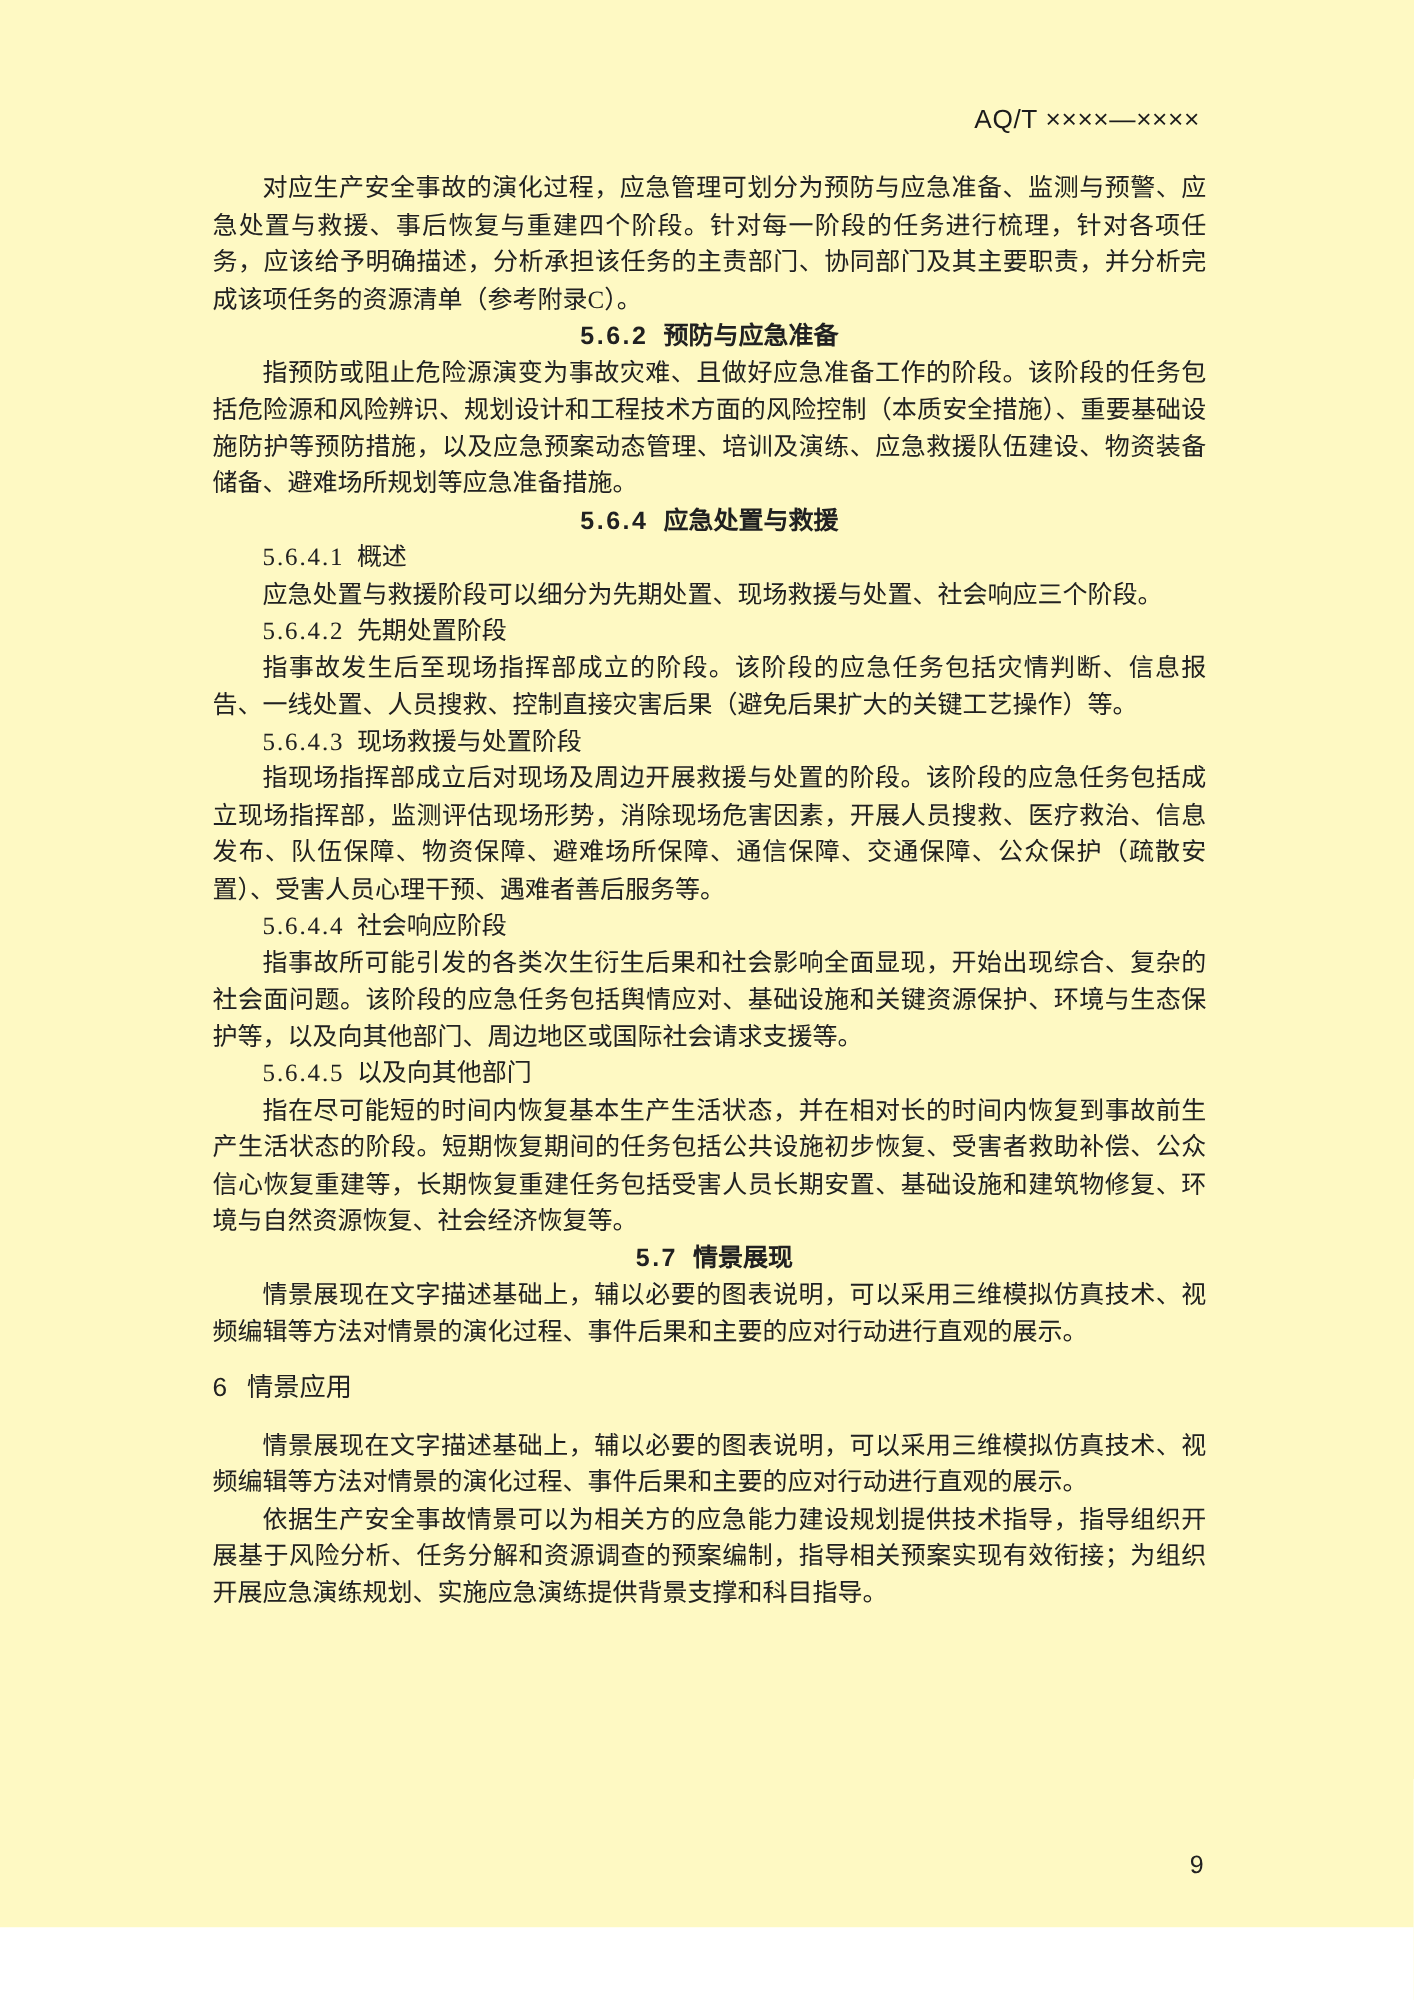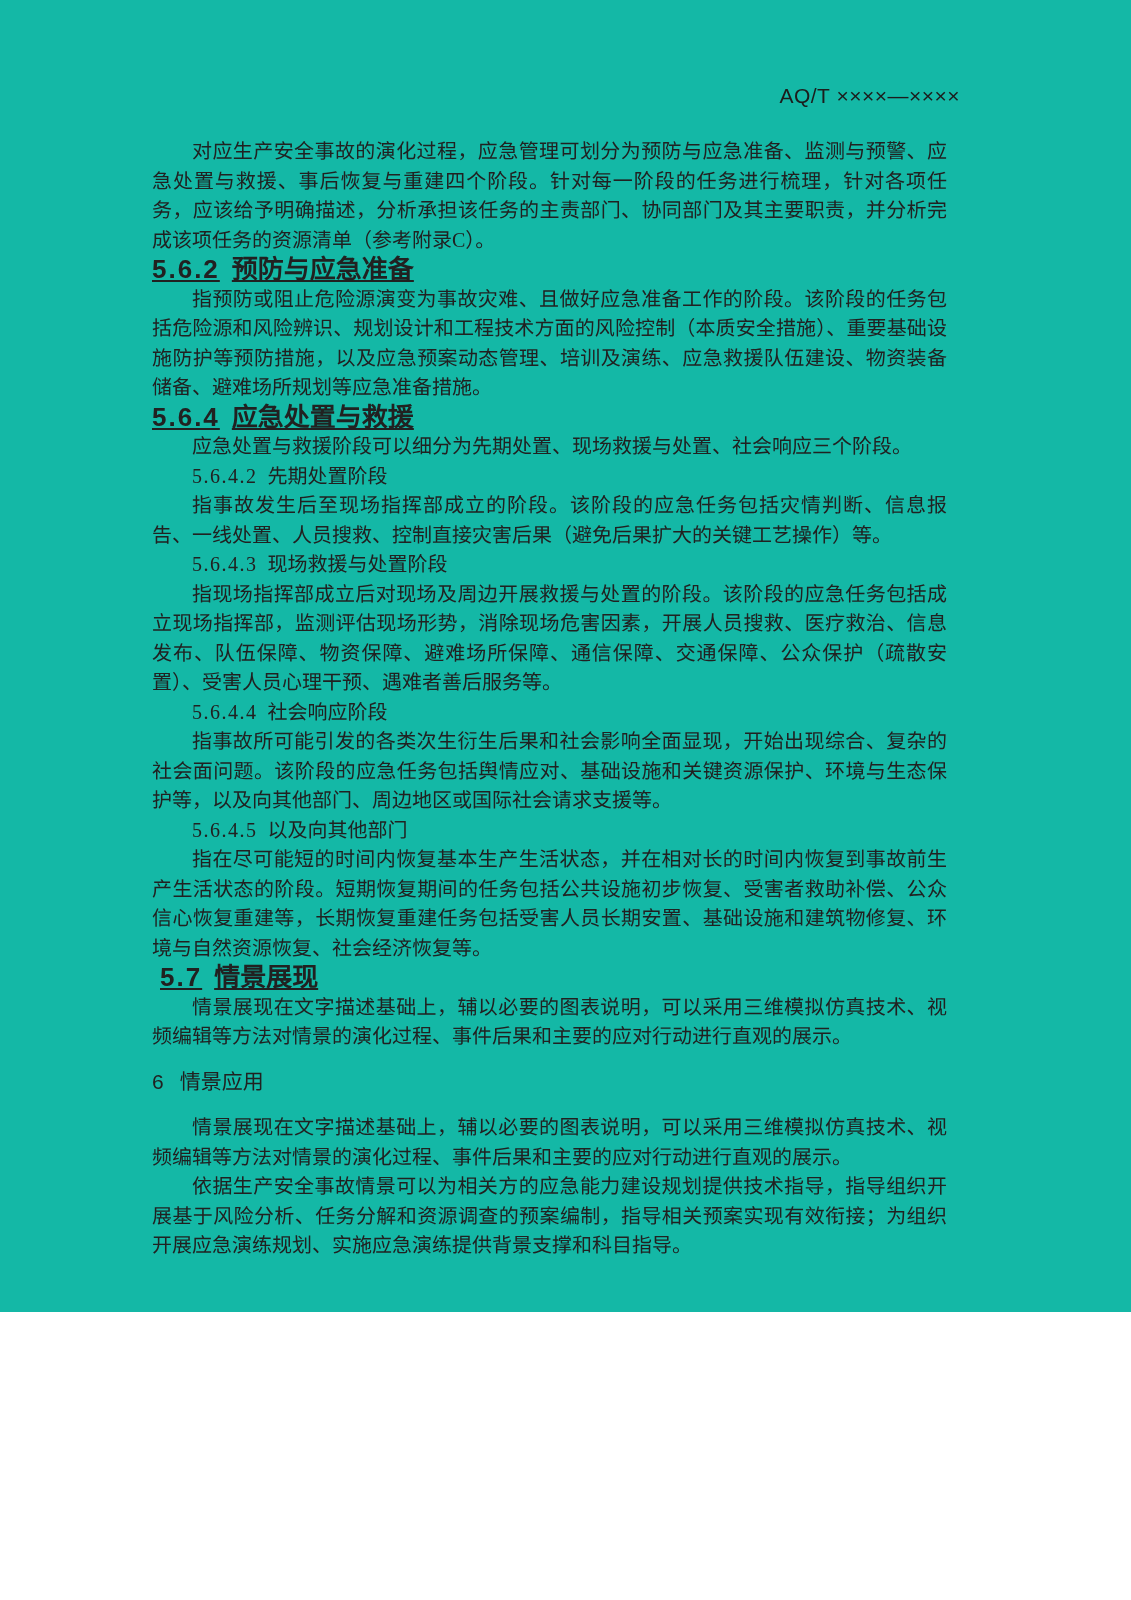--- a/index.html
+++ b/index.html
@@ -3,59 +3,58 @@
 <meta charset="utf-8">
 <style>
   html, body {
     margin: 0;
     padding: 0;
     background: #ffffff;
   }
   .page {
     position: relative;
     width: 1131px;
-    height: 1312px;
-    background: #14b8a6;
+    height: 1542px;
+    background: #fef9c3;
     overflow: hidden;
     color: #1f1f1f;
   }
   .doc-code {
     position: absolute;
     top: 84px;
     left: 0;
     right: 171px;
     text-align: right;
     font-family: "Liberation Sans", "DejaVu Sans", sans-serif;
     font-size: 21px;
     letter-spacing: 0.5px;
     color: #1c1c1c;
   }
   .content {
     position: absolute;
     top: 137px;
-    left: 152px;
+    left: 170px;
     width: 795px;
     font-family: "Liberation Serif", "DejaVu Serif", serif;
     font-size: 20px;
     line-height: 29.5px;
     text-align: justify;
     color: #212121;
   }
   .para {
     margin: 0;
     text-indent: 40px;
   }
   .h3 {
     margin: 0;
     font-family: "Liberation Sans", "DejaVu Sans", sans-serif;
     font-weight: bold;
-    font-size: 26px;
+    font-size: 20px;
     line-height: 29.5px;
-    text-align: left;
-    text-decoration: underline;
+    text-align: center;
   }
   .h3 .num { letter-spacing: 2px; margin-right: 12px; }
   .h3-sub { padding-left: 8px; }
   .h4 {
     margin: 0;
     padding-left: 40px;
     font-size: 20px;
     line-height: 29.5px;
     text-align: left;
   }
@@ -96,20 +95,23 @@
     </div>
 
     <p class="para">指预防或阻止危险源演变为事故灾难、且做好应急准备工作的阶段。该阶段的任务包括危险源和风险辨识、规划设计和工程技术方面的风险控制（本质安全措施）、重要基础设施防护等预防措施，以及应急预案动态管理、培训及演练、应急救援队伍建设、物资装备储备、避难场所规划等应急准备措施。</p>
 
 
 
     <div class="h3">
       <span class="num">5.6.4</span><span>应急处置与救援</span>
     </div>
 
+    <div class="h4">
+      <span class="num">5.6.4.1</span><span>概述</span>
+    </div>
 
     <p class="para">应急处置与救援阶段可以细分为先期处置、现场救援与处置、社会响应三个阶段。</p>
 
     <div class="h4">
       <span class="num">5.6.4.2</span><span>先期处置阶段</span>
     </div>
 
     <p class="para">指事故发生后至现场指挥部成立的阶段。该阶段的应急任务包括灾情判断、信息报告、一线处置、人员搜救、控制直接灾害后果（避免后果扩大的关键工艺操作）等。</p>
 
     <div class="h4">

